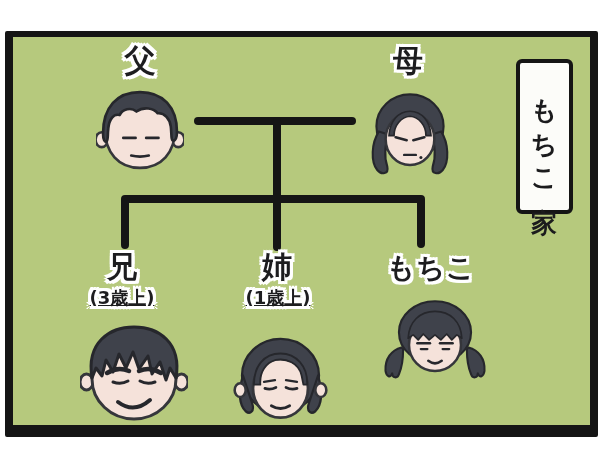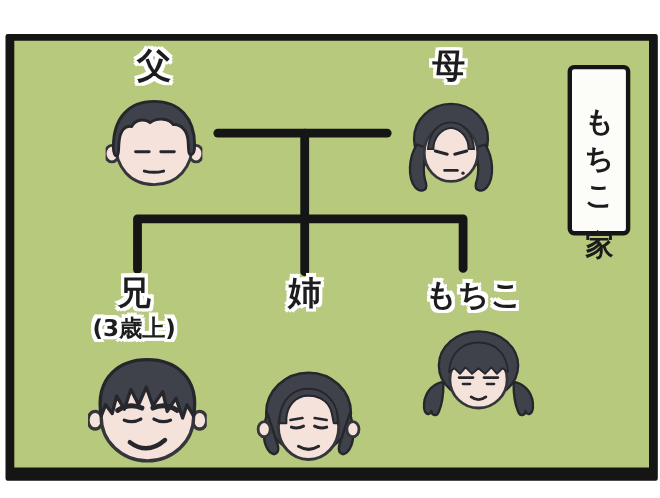--- a/index.html
+++ b/index.html
@@ -18,21 +18,21 @@
   }
   .tree-lines{position:absolute;left:0;top:0;width:600px;height:453px;pointer-events:none;}
   .label,.note{
     position:absolute;text-align:center;font-weight:bold;color:#1d1d1f;white-space:nowrap;
     text-shadow:
       -3px -3px 0 #fff, 3px -3px 0 #fff, -3px 3px 0 #fff, 3px 3px 0 #fff,
       -3px 0 0 #fff, 3px 0 0 #fff, 0 -3px 0 #fff, 0 3px 0 #fff,
       -2px -2px 0 #fff, 2px 2px 0 #fff, -2px 2px 0 #fff, 2px -2px 0 #fff;
   }
   .label{font-size:30px;line-height:32px;}
-  .note{font-size:21px;line-height:24px;}
+  .note{font-size:18px;line-height:24px;text-decoration:underline;}
   .portrait{position:absolute;}
   .family-name-box{
     position:absolute;left:516px;top:59px;width:57px;height:155px;
     box-sizing:border-box;background:#fcfcf9;
     border:4px solid #151515;border-radius:6px;
     display:flex;align-items:center;justify-content:center;
   }
   .family-name-text{
     writing-mode:vertical-rl;text-orientation:upright;
     font-size:26px;font-weight:bold;color:#1b1b1d;letter-spacing:6px;
@@ -54,20 +54,21 @@
 
   <div class="family-name-box">
     <div class="family-name-text">もちこ家</div>
   </div>
 
   <div class="label" style="left:98px;top:44px;width:84px;font-size:31px;">父</div>
   <div class="label" style="left:366px;top:45px;width:84px;">母</div>
   <div class="label" style="left:80px;top:251px;width:84px;">兄</div>
   <div class="note" style="left:62px;top:286px;width:120px;">(3歳上)</div>
   <div class="label" style="left:235px;top:251px;width:84px;">姉</div>
+  <div class="note" style="left:218px;top:286px;width:120px;">(1歳上)</div>
   <div class="label" style="left:371px;top:252px;width:120px;font-size:28px;letter-spacing:1px;">もちこ</div>
 
   <svg class="portrait" style="left:96px;top:86px;" width="88" height="88" viewBox="0 0 100 100">
     <g>
       <ellipse cx="6.5" cy="61" rx="7" ry="8.5" fill="#f5e2da" stroke="#35363b" stroke-width="3"></ellipse>
       <ellipse cx="93.5" cy="61" rx="7" ry="8.5" fill="#f5e2da" stroke="#35363b" stroke-width="3"></ellipse>
     </g>
     <path d="M10,48 C10,20 30,10 50,10 C70,10 90,20 90,48 C90,76 74,93 50,93 C26,93 10,76 10,48 Z" fill="#f5e2da" stroke="#35363b" stroke-width="3"></path>
     <path d="M50,7 C24,7 8,24 8,54 C8,61 10,64 12,63 C14,62 13,56 14,48 C15,38 20,31 27,33 C30,26 40,24 46,29 C54,23 66,25 70,31 C78,30 84,38 85,46 C86,54 85,62 88,62 C91,62 92,58 92,52 C92,24 76,7 50,7 Z" fill="#3f424b" stroke="#26272c" stroke-width="3" stroke-linejoin="round"></path>
     <g stroke="#26272c" stroke-width="3" stroke-linecap="round">

